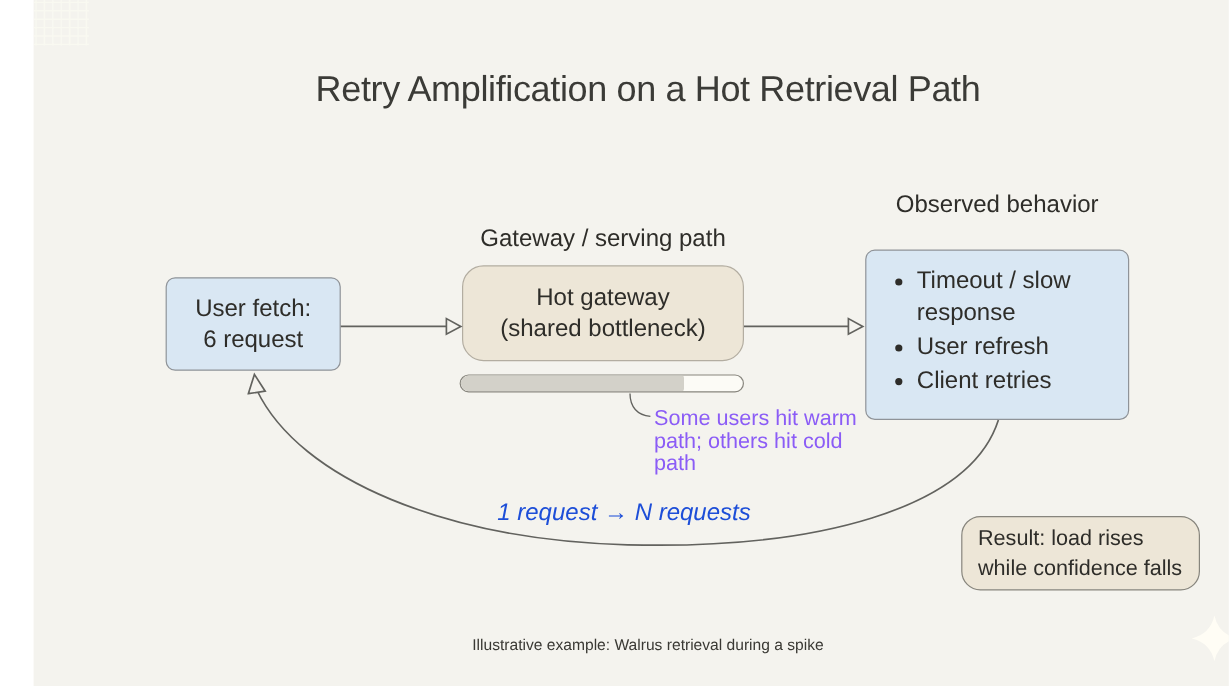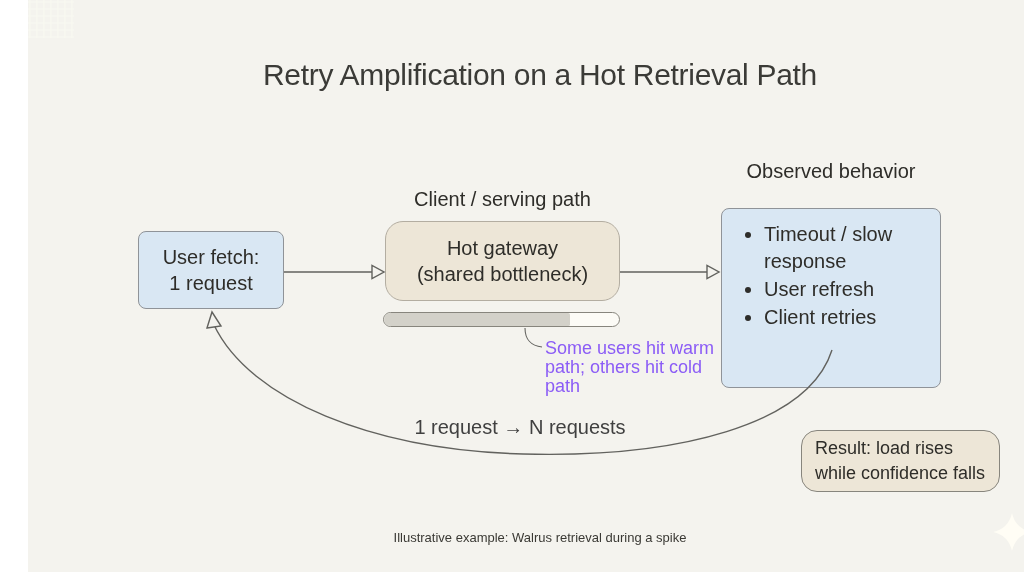--- a/index.html
+++ b/index.html
@@ -32,21 +32,21 @@
     justify-content:center;align-items:center;
     font-size:20px;line-height:26px;
     text-align:center;
     z-index:2;
   }
   .blue{background:#d9e7f3;border:1.5px solid #8f9398;}
   .tan{background:#ede6d7;border:1.5px solid #b3ada1;}
   .user-fetch-node{left:110px;top:231px;width:146px;height:78px;}
   .gateway-node{left:357px;top:221px;width:235px;height:80px;border-radius:18px;}
   .observed-node{
-    left:693px;top:208px;width:220px;height:180px;
+    left:693px;top:208px;width:220px;height:142px;
     justify-content:flex-start;align-items:stretch;
     text-align:left;
   }
   .observed-node ul{
     margin:0;padding:12px 8px 0 42px;
   }
   .observed-node li{
     font-size:20px;line-height:27px;
     margin:0 0 1px 0;
   }
@@ -75,21 +75,22 @@
   .annotation{
     left:517px;top:339px;width:180px;
     font-size:18px;line-height:19px;
     color:#8b5cf6;
     text-align:left;
   }
   .loop-label{
     left:378px;top:415px;width:228px;
     text-align:center;
     font-size:20px;line-height:24px;
-    color:#404040;
+    color:#1d4ed8;
+    font-style:italic;
   }
   .caption{
     left:0;top:529px;width:1024px;
     text-align:center;
     font-size:13px;line-height:18px;
     color:#3a3934;
   }
   .gateway-heading{left:357px;top:187px;width:235px;}
   .observed-heading{left:693px;top:159px;width:220px;}
   svg.connector-layer{
@@ -123,26 +124,26 @@
       <polygon points="179,328 193,326 184,312" fill="#f4f3ee" stroke="#62625e" stroke-width="1.4"></polygon>
     </g>
 
     <path d="M497 328 C 497 339, 503 346, 514 347" fill="none" stroke="#62625e" stroke-width="1.1"></path>
 
     <path d="M984 513 Q987.5 528.5 1003 532 Q987.5 535.5 984 551 Q980.5 535.5 965 532 Q980.5 528.5 984 513 Z" fill="#fffdf4" opacity="0.95"></path>
   </svg>
 
   <div class="abs slide-title">Retry Amplification on a Hot Retrieval Path</div>
 
-  <div class="abs node-heading gateway-heading">Client / serving path</div>
+  <div class="abs node-heading gateway-heading">Gateway / serving path</div>
   <div class="abs node-heading observed-heading">Observed behavior</div>
 
   <div class="abs node blue user-fetch-node">
     <div>User fetch:</div>
-    <div>1 request</div>
+    <div>6 request</div>
   </div>
 
   <div class="abs node tan gateway-node">
     <div>Hot gateway</div>
     <div>(shared bottleneck)</div>
   </div>
 
   <div class="abs node blue observed-node">
     <ul>
       <li>Timeout / slow response</li>

